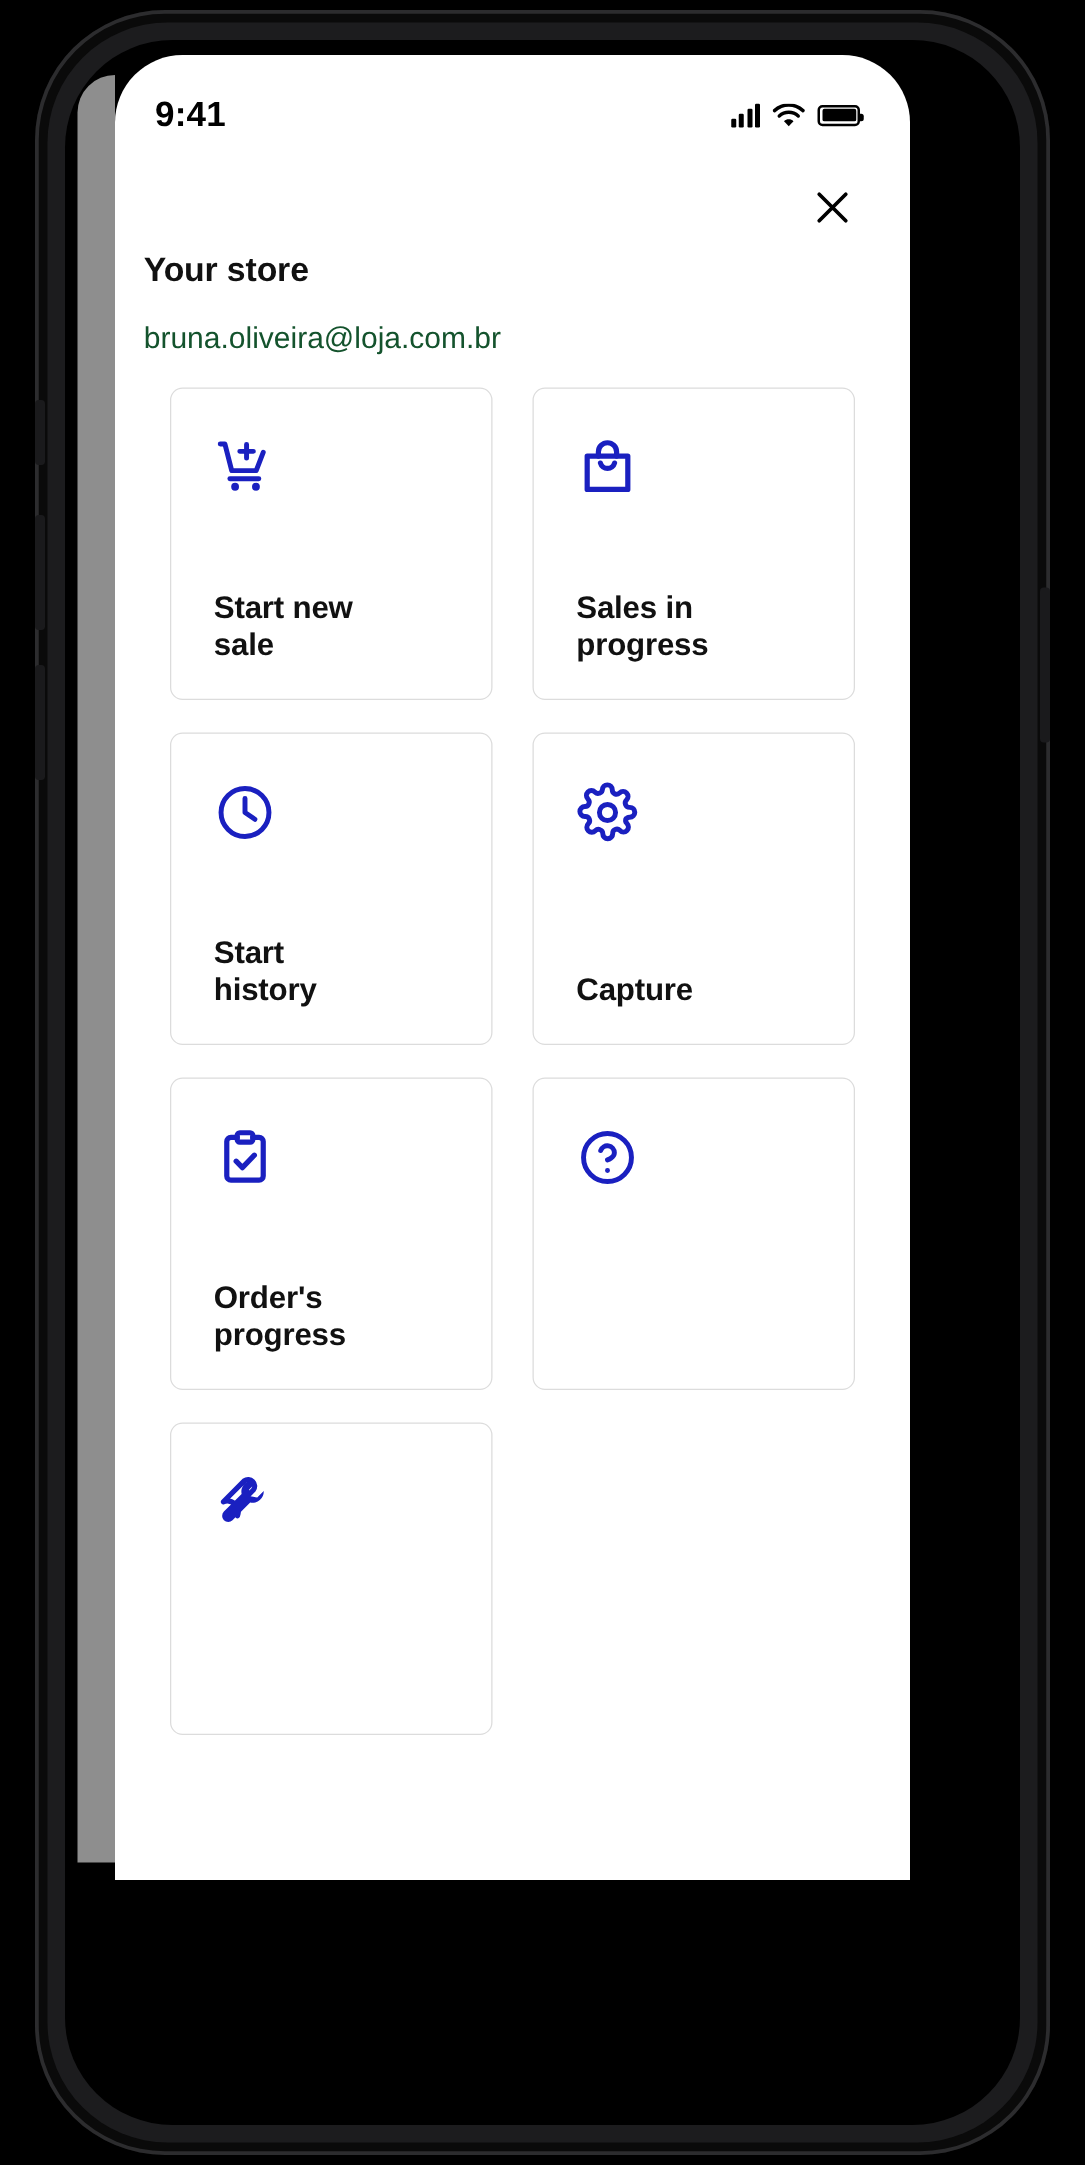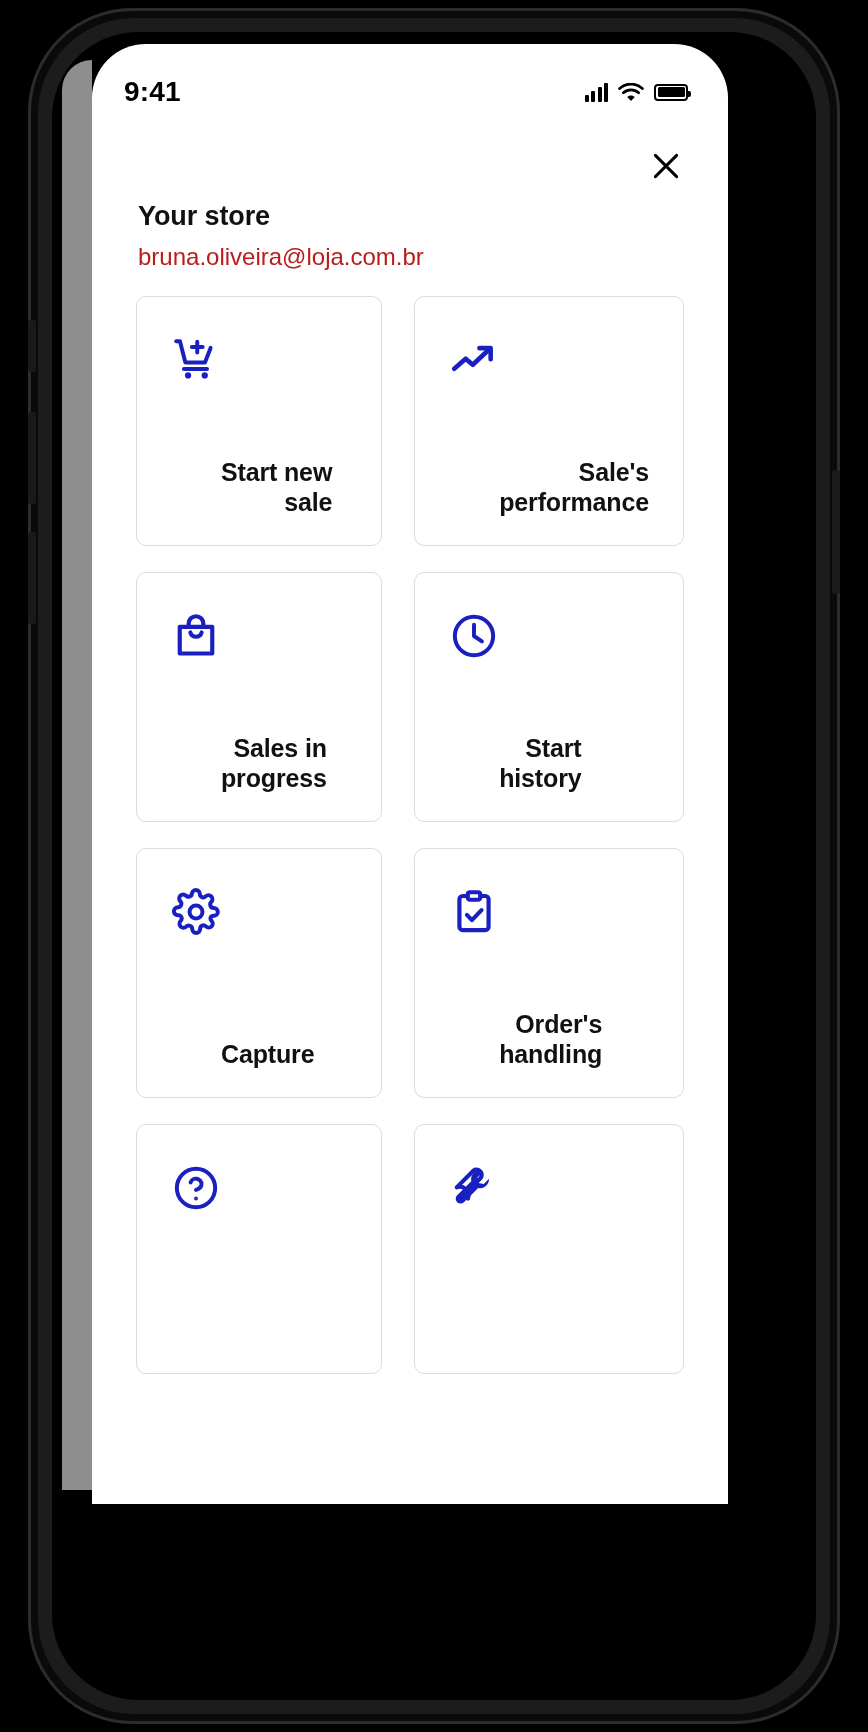--- a/index.html
+++ b/index.html
@@ -153,55 +153,55 @@
     width: 44px;
     height: 44px;
     display: flex;
     align-items: center;
     justify-content: center;
     cursor: pointer;
   }
 
   
   .heading {
-    padding: 12px 46px 0 46px;
+    padding: 12px 46px 0 23px;
   }
   .store-title {
     font-size: 27px;
     font-weight: bold;
     color: #111111;
     line-height: 1.2;
     letter-spacing: -0.1px;
   }
   .store-email {
-    margin-top: 11px;
+    margin-top: 25px;
     font-size: 24px;
-    color: #b91c1c;
+    color: #14532d;
     line-height: 1.2;
   }
 
   
   .grid {
     margin-top: 24px;
     padding: 0 44px;
     display: grid;
     grid-template-columns: 1fr 1fr;
     column-gap: 32px;
     row-gap: 26px;
   }
   .tile {
     position: relative;
     height: 250px;
     border: 1px solid #dcdcdc;
     border-radius: 10px;
     background: #ffffff;
     padding: 38px 34px 28px 34px;
     display: flex;
+    flex-direction: column;
     cursor: pointer;
-    text-align: right;
   }
   .tile-icon {
     height: 56px;
     display: flex;
     align-items: flex-start;
   }
   .tile-label {
     margin-top: auto;
     font-size: 25px;
     font-weight: bold;
@@ -275,30 +275,20 @@
             <circle cx="8.2" cy="19.4" r="1.5" fill="#1a20c0" stroke="none"></circle>
             <circle cx="16.2" cy="19.4" r="1.5" fill="#1a20c0" stroke="none"></circle>
             <path d="M12.6 3.2v5.2M10 5.8h5.2"></path>
           </svg>
         </div>
         <div class="tile-label">Start new
 sale</div>
       </div>
 
 
-      <div class="tile">
-        <div class="tile-icon">
-          <svg width="50" height="50" viewBox="0 0 24 24" fill="none" stroke="#1a20c0" stroke-width="2.2" stroke-linecap="round" stroke-linejoin="round">
-            <path d="M2.5 16.2 8 11.4l3.4 2.9L19.6 6.6"></path>
-            <path d="M14.6 6.3h5.4v5.3"></path>
-          </svg>
-        </div>
-        <div class="tile-label">Sale's
-performance</div>
-      </div>
 
 
       <div class="tile">
         <div class="tile-icon">
           <svg width="50" height="50" viewBox="0 0 24 24" fill="none" stroke="#1a20c0" stroke-width="2" stroke-linecap="round" stroke-linejoin="round">
             <path d="M4.2 7.6h15.6v12.8H4.2z"></path>
             <path d="M8.5 7.6V6a3.5 3.5 0 0 1 7 0v1.6"></path>
             <path d="M9.3 10.3a2.8 2.8 0 0 0 5.4 0"></path>
           </svg>
         </div>
@@ -329,21 +319,21 @@
 
       <div class="tile">
         <div class="tile-icon">
           <svg width="50" height="50" viewBox="0 0 24 24" fill="none" stroke="#1a20c0" stroke-width="2" stroke-linecap="round" stroke-linejoin="round">
             <path d="M9 4.3H6.6a1.6 1.6 0 0 0-1.6 1.6v13.2a1.6 1.6 0 0 0 1.6 1.6h10.8a1.6 1.6 0 0 0 1.6-1.6V5.9a1.6 1.6 0 0 0-1.6-1.6H15"></path>
             <rect x="9" y="2.5" width="6" height="3.6" rx="1"></rect>
             <path d="M8.6 13.4 11 15.9l4.6-4.8"></path>
           </svg>
         </div>
         <div class="tile-label">Order's
-handling</div>
+progress</div>
       </div>
 
       <div class="tile">
         <div class="tile-icon">
           <svg width="50" height="50" viewBox="0 0 24 24" fill="none" stroke="#1a20c0" stroke-width="1.9" stroke-linecap="round" stroke-linejoin="round">
             <circle cx="12" cy="12" r="9.2"></circle>
             <path d="M9.4 9.3a2.7 2.7 0 0 1 5.24.9c0 1.8-2.64 2.7-2.64 2.7"></path>
             <circle cx="12" cy="17" r="0.35" fill="#1a20c0" stroke-width="1.2"></circle>
           </svg>
         </div>

